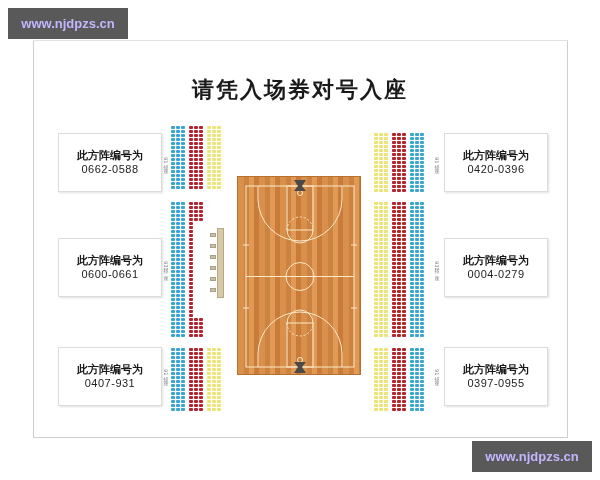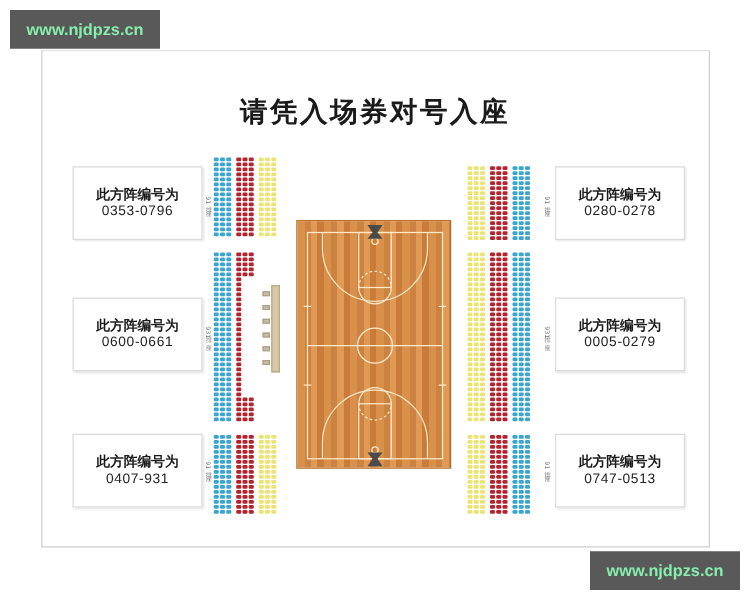--- a/index.html
+++ b/index.html
@@ -1,20 +1,20 @@
 <!DOCTYPE html>
 <html><head>
 <meta charset="utf-8">
 <style>
   * { box-sizing: border-box; margin: 0; padding: 0; }
   html, body { width: 600px; height: 480px; background: #ffffff; overflow: hidden; }
   body { position: relative; font-family: "DejaVu Sans", sans-serif; }
 
   .watermark {
-    position: absolute; background: #595959; color: #86efac;
+    position: absolute; background: #595959; color: #c4b5fd;
     font-family: "Liberation Sans", sans-serif; font-size: 13px; font-weight: bold;
     display: flex; align-items: center; justify-content: center;
   }
   .wm-top { left: 8px; top: 8px; width: 120px; height: 31px; }
   .wm-bottom { left: 472px; top: 441px; width: 120px; height: 31px; }
 
   .frame {
     position: absolute; left: 33px; top: 40px; width: 535px; height: 398px;
     border-left: 1px solid #cfcfcf; border-bottom: 1px solid #cfcfcf; border-right: 1px solid #cfcfcf;
     background: #ffffff;
@@ -68,42 +68,42 @@
 
 <div class="watermark wm-top">www.njdpzs.cn</div>
 
 <div class="frame"></div>
 <div class="frame-top"></div>
 
 <div class="title">请凭入场券对号入座</div>
 
 <div class="seat-card" style="left:58px; top:133px;">
   <div class="card-label">此方阵编号为</div>
-  <div class="card-range">0353-0796</div>
+  <div class="card-range">0662-0588</div>
 </div>
 <div class="seat-card" style="left:58px; top:238px;">
   <div class="card-label">此方阵编号为</div>
   <div class="card-range">0600-0661</div>
 </div>
 <div class="seat-card" style="left:58px; top:347px;">
   <div class="card-label">此方阵编号为</div>
   <div class="card-range">0407-931</div>
 </div>
 
 <div class="seat-card" style="left:444px; top:133px;">
   <div class="card-label">此方阵编号为</div>
-  <div class="card-range">0280-0278</div>
+  <div class="card-range">0420-0396</div>
 </div>
 <div class="seat-card" style="left:444px; top:238px;">
   <div class="card-label">此方阵编号为</div>
-  <div class="card-range">0005-0279</div>
+  <div class="card-range">0004-0279</div>
 </div>
 <div class="seat-card" style="left:444px; top:347px;">
   <div class="card-label">此方阵编号为</div>
-  <div class="card-range">0747-0513</div>
+  <div class="card-range">0397-0955</div>
 </div>
 
 <div class="row-tag" style="left:161px; top:148px; height:24px;">9排1座</div>
 <div class="row-tag" style="left:161px; top:252px; height:28px;">9排31座</div>
 <div class="row-tag" style="left:161px; top:360px; height:24px;">9排1座</div>
 <div class="row-tag" style="left:432px; top:148px; height:24px;">9排1座</div>
 <div class="row-tag" style="left:432px; top:252px; height:28px;">9排31座</div>
 <div class="row-tag" style="left:432px; top:360px; height:24px;">9排1座</div>
 
 <div id="blocks">

